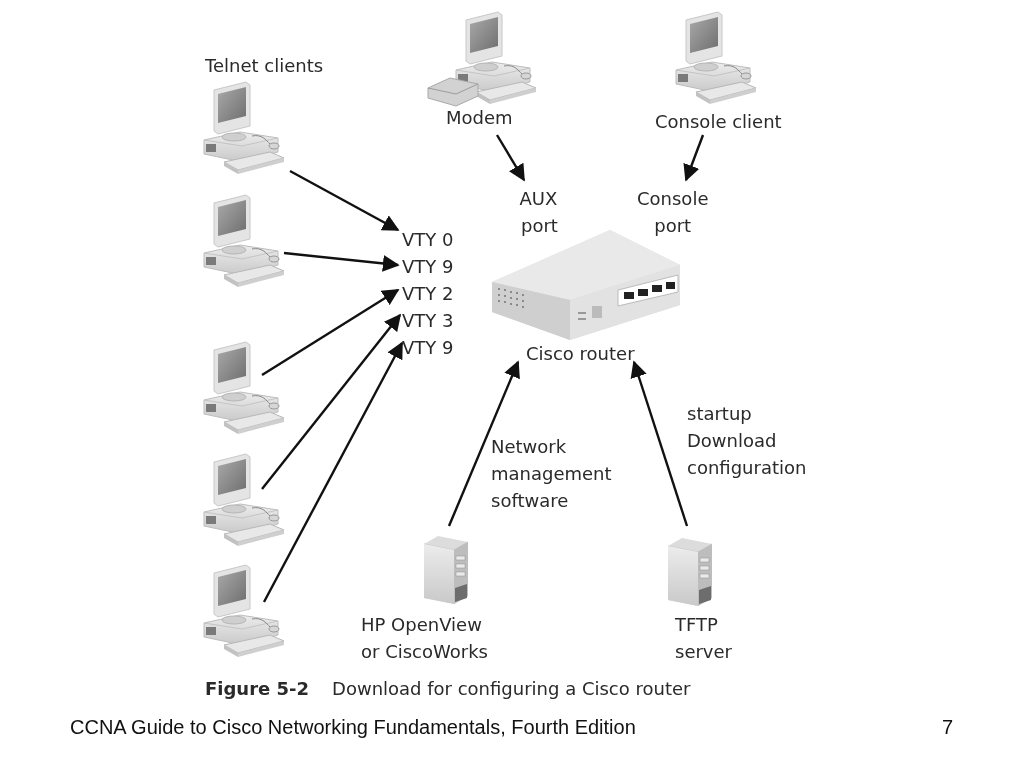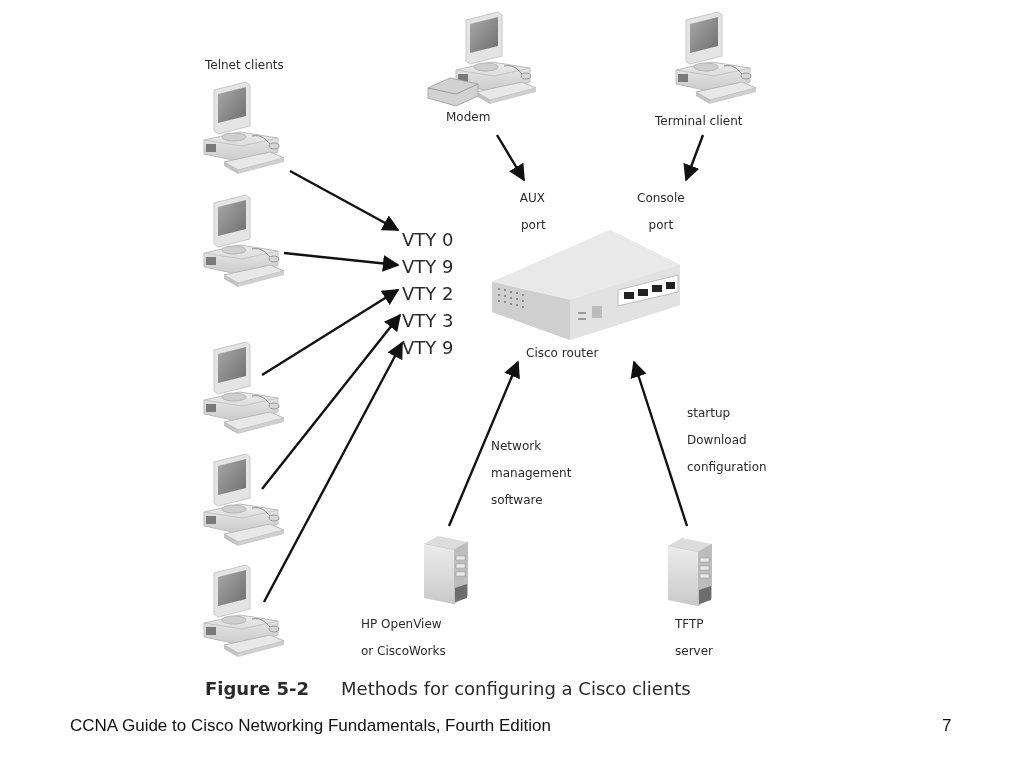--- a/index.html
+++ b/index.html
@@ -1,23 +1,23 @@
 <!DOCTYPE html>
 <html><head>
 <meta charset="utf-8">
 <style>
   html, body { margin:0; padding:0; background:#ffffff; }
   body { width:1024px; height:768px; position:relative; overflow:hidden;
          font-family:"DejaVu Sans", sans-serif; color:#222; }
-  .lbl { position:absolute; font-family:"DejaVu Sans", sans-serif; font-size:12px; color:#2a2a2a; line-height:27px; white-space:nowrap; }
+  .lbl { position:absolute; font-family:"DejaVu Sans", sans-serif; font-size:18px; color:#2a2a2a; line-height:27px; white-space:nowrap; }
   .vty { font-size:18px; line-height:27px; }
   svg#diagram { position:absolute; left:0; top:0; }
   .caption { position:absolute; left:205px; top:678px; font-size:18px; color:#2a2a2a; white-space:nowrap; }
-  .caption b { font-weight:bold; margin-right:32px; }
-  .footer { position:absolute; top:716px; font-family:"Liberation Sans", sans-serif; font-size:17px; color:#111; white-space:nowrap; }
+  .caption b { font-weight:bold; margin-right:23px; }
+  .footer { position:absolute; top:716px; font-family:"Liberation Sans", sans-serif; font-size:20px; color:#111; white-space:nowrap; }
 </style>
 </head>
 <body>
 
 <svg id="diagram" width="1024" height="768" viewBox="0 0 1024 768">
   <defs>
     <marker id="ah" viewBox="0 0 10 10" refX="9" refY="5" markerWidth="7" markerHeight="7" orient="auto-start-reverse">
       <path d="M0,0 L10,5 L0,10 z" fill="#111"></path>
     </marker>
     <linearGradient id="scr" x1="0" y1="0" x2="1" y2="1">
@@ -116,21 +116,21 @@
     <line x1="264" y1="602" x2="402" y2="343" marker-end="url(#ah)"></line>
     <line x1="497" y1="135" x2="524" y2="180" marker-end="url(#ah)"></line>
     <line x1="703" y1="135" x2="686" y2="180" marker-end="url(#ah)"></line>
     <line x1="449" y1="526" x2="518" y2="362" marker-end="url(#ah)"></line>
     <line x1="687" y1="526" x2="634" y2="362" marker-end="url(#ah)"></line>
   </g>
 </svg>
 
 <div class="lbl" style="left:205px;top:52px;">Telnet clients</div>
 <div class="lbl" style="left:446px;top:104px;">Modem</div>
-<div class="lbl" style="left:655px;top:108px;">Terminal client</div>
+<div class="lbl" style="left:655px;top:108px;">Console client</div>
 
 <div class="lbl" style="left:517px;top:185px;text-align:center;">
   <div style="padding-left:2px">AUX</div>
   <div style="padding-left:4px">port</div>
 </div>
 <div class="lbl" style="left:637px;top:185px;text-align:center;">
   <div>Console</div>
   <div>port</div>
 </div>
 
@@ -160,17 +160,17 @@
   <div>HP OpenView</div>
   <div>or CiscoWorks</div>
 </div>
 
 <div class="lbl" style="left:675px;top:611px;">
   <div>TFTP</div>
   <div>server</div>
 </div>
 
 <div class="caption">
-  <b>Figure 5-2</b><span>Methods for configuring a Cisco clients</span>
+  <b>Figure 5-2</b><span>Download for configuring a Cisco router</span>
 </div>
 
 <div class="footer" style="left:70px;">CCNA Guide to Cisco Networking Fundamentals, Fourth Edition</div>
 <div class="footer" style="left:942px;">7</div>
 
 </body></html>

